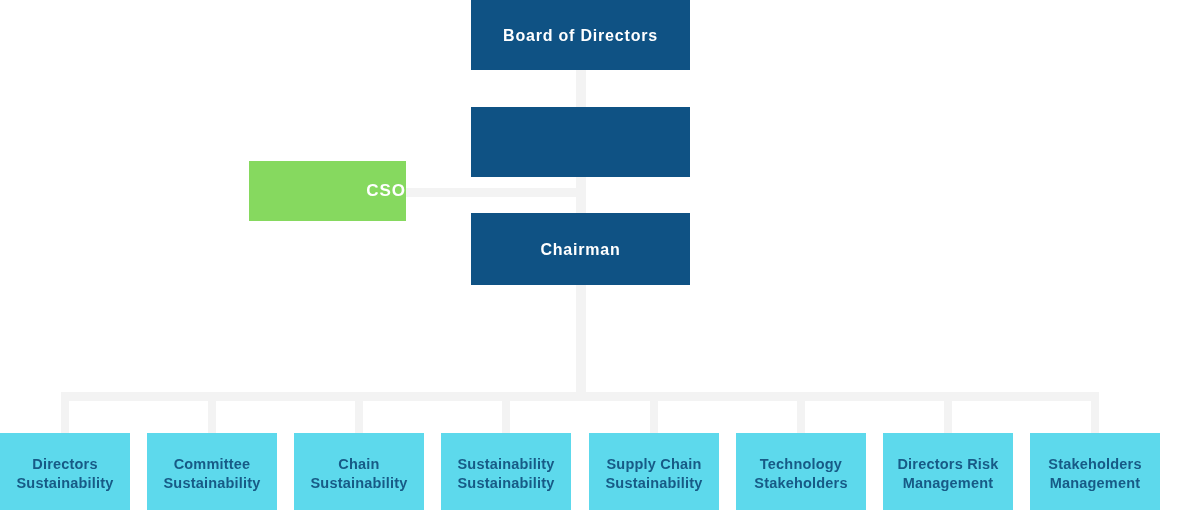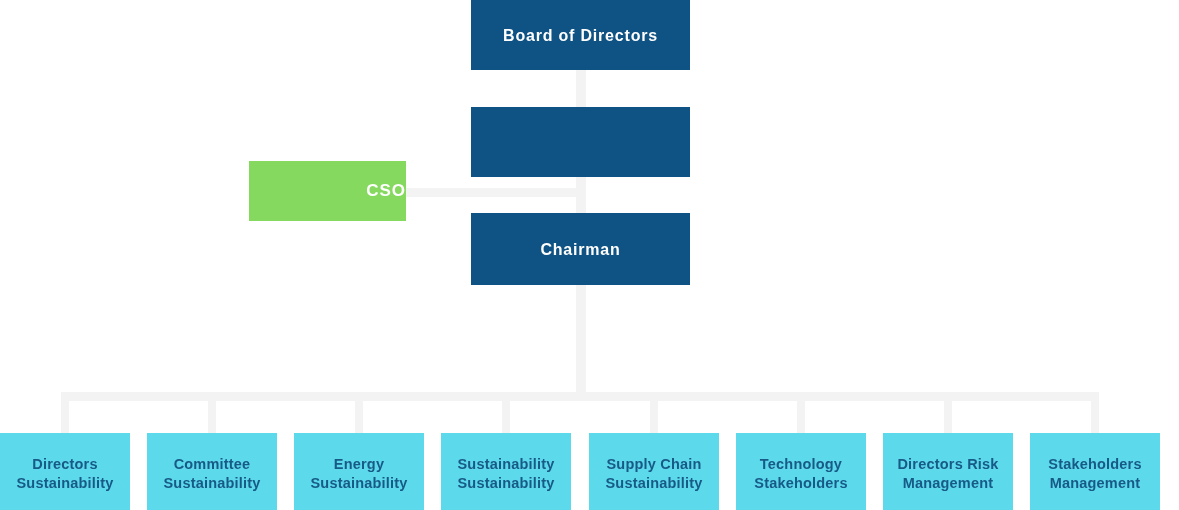--- a/index.html
+++ b/index.html
@@ -104,21 +104,21 @@
 
   <div class="dept" style="left:0;">
     <span>Directors</span>
     <span>Sustainability</span>
   </div>
   <div class="dept" style="left:147px;">
     <span>Committee</span>
     <span>Sustainability</span>
   </div>
   <div class="dept" style="left:294px;">
-    <span>Energy</span>
+    <span>Chain</span>
     <span>Sustainability</span>
   </div>
   <div class="dept" style="left:441px;">
     <span>Sustainability</span>
     <span>Sustainability</span>
   </div>
   <div class="dept" style="left:589px;">
     <span>Supply Chain</span>
     <span>Sustainability</span>
   </div>

